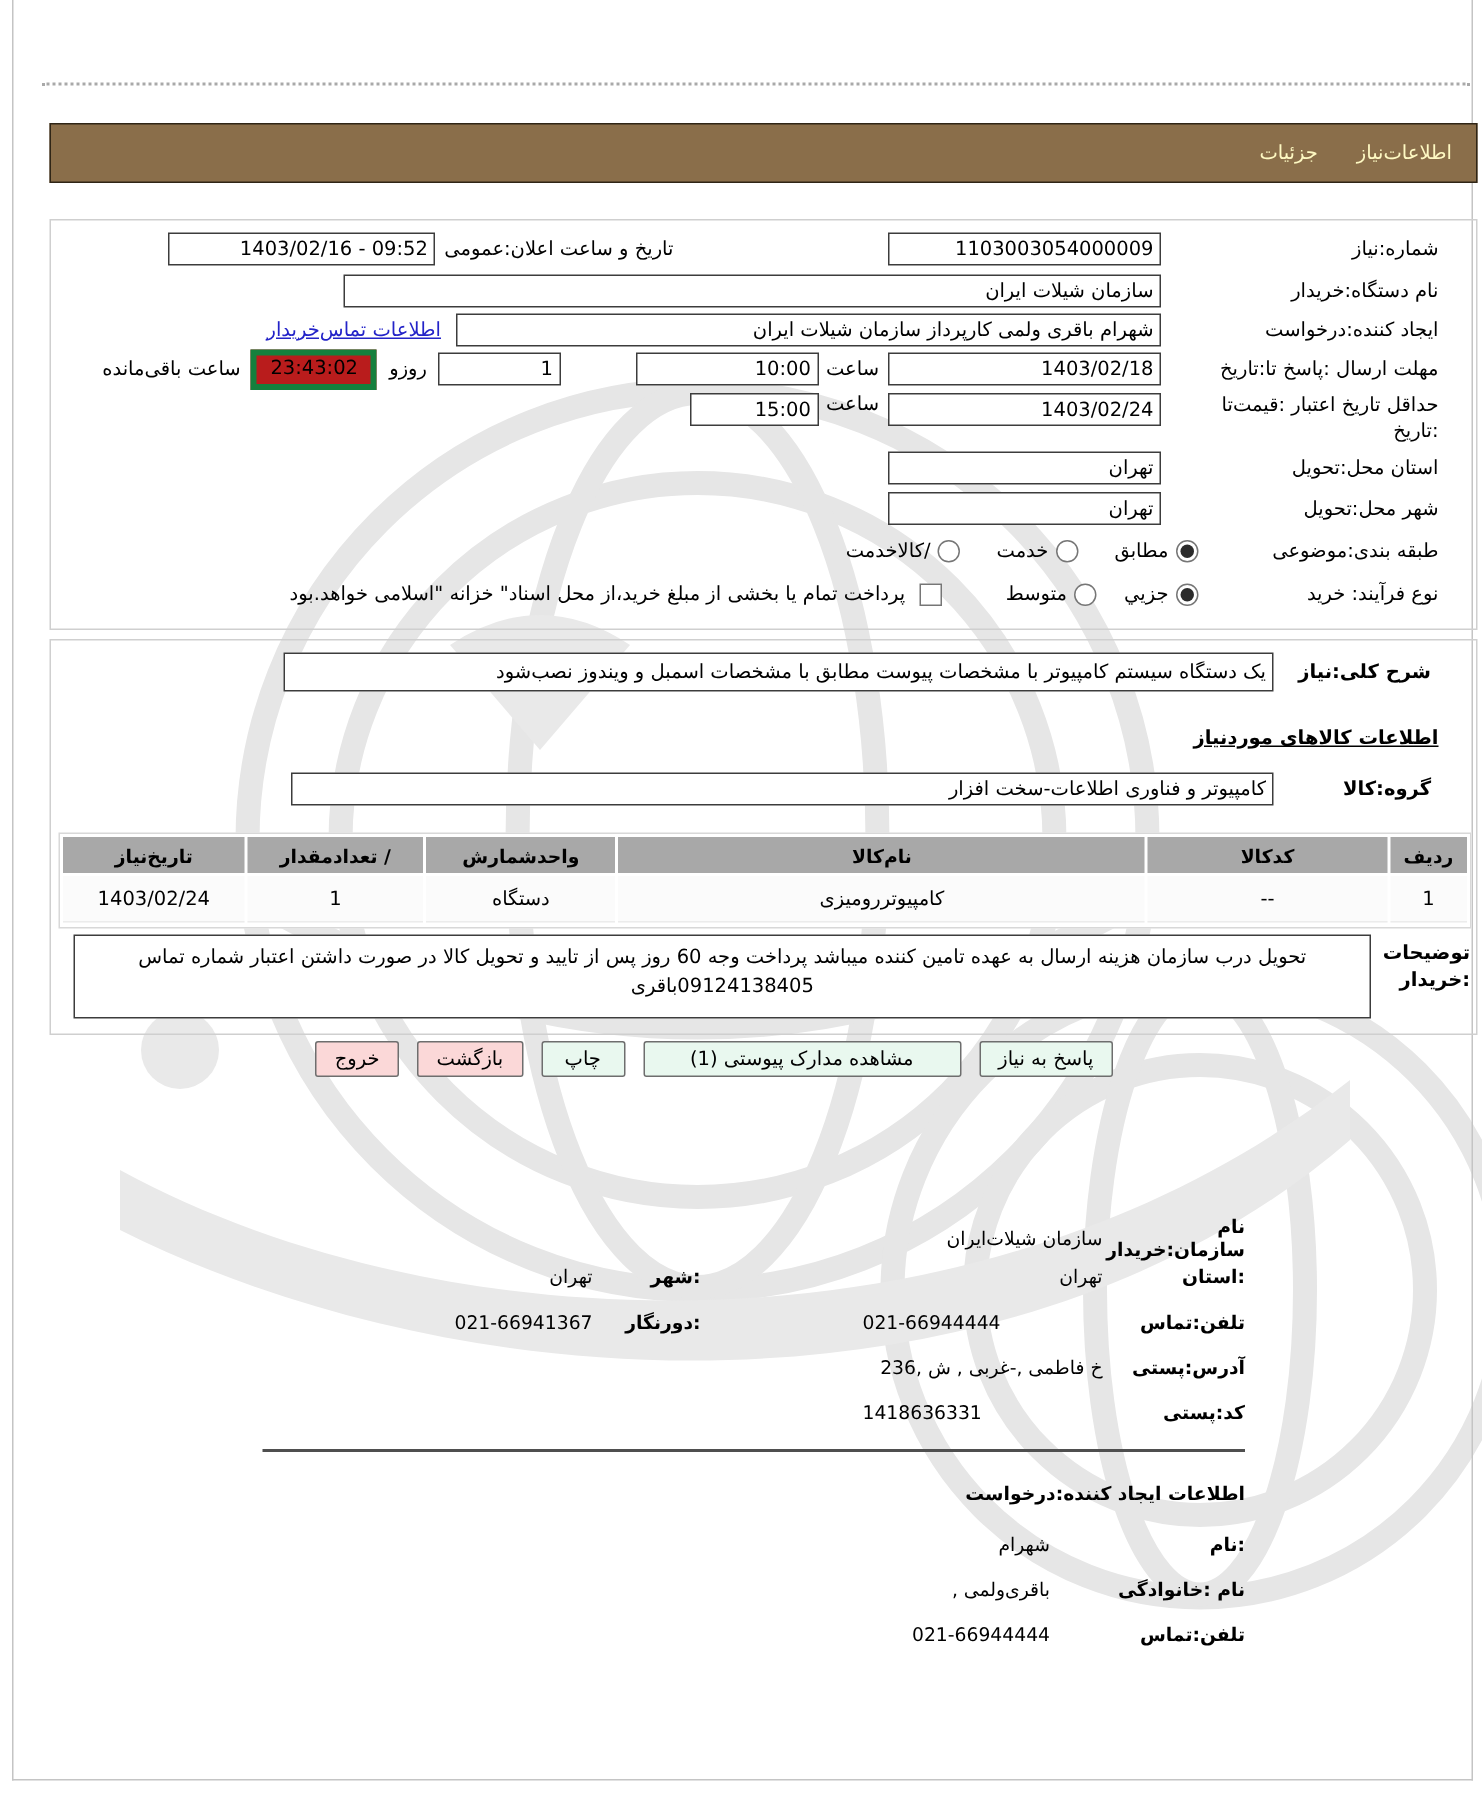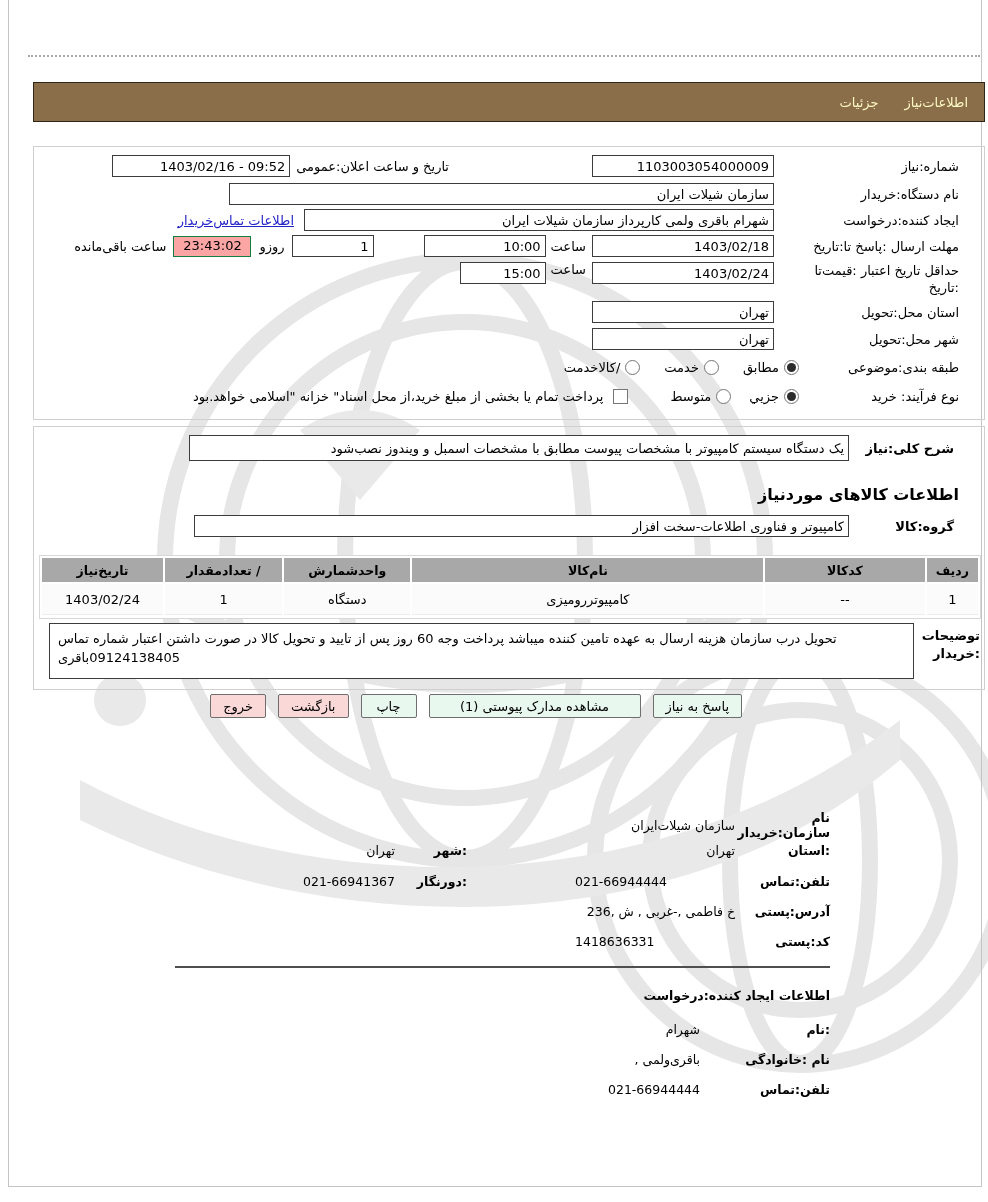--- a/index.html
+++ b/index.html
@@ -17,38 +17,38 @@
   .panel1{top:146px;left:33px;right:3px;height:272px;}
   .panel2{top:426px;left:33px;right:3px;height:262px;}
   .frow{position:absolute;right:25px;left:10px;height:22px;display:flex;align-items:center;z-index:2;}
   .flabel{width:185px;flex:none;font-size:13px;}
   .flabel-sm{width:160px;flex:none;font-size:13px;}
   .pre{white-space:pre-line;line-height:17px;}
   .tbox{height:18px;border:1px solid #3c3c3c;background:#fff;padding:1px 4px;font-size:13px;
         font-family:"DejaVu Sans","Liberation Sans",sans-serif;text-align:right;box-sizing:content-box;}
   input.tbox{outline:none;}
   .link{color:#2323c8;font-size:13px;text-decoration:underline;margin-right:10px;cursor:pointer;white-space:nowrap;}
-  .count{width:70px;height:17px;background:#fca5a5;border:1px solid #15803d;font-size:13px;
+  .count{width:70px;height:17px;background:#b91c1c;border:4px solid #15803d;font-size:13px;
          text-align:center;direction:ltr;margin-right:8px;padding:1px 3px;}
   .lbl{font-size:13px;white-space:nowrap;}
   .opt{display:flex;align-items:center;gap:5px;}
   .radio{width:13px;height:13px;border:1px solid #767676;border-radius:50%;background:#fff;flex:none;position:relative;cursor:pointer;}
   .radio.checked::after{content:"";position:absolute;inset:2px;border-radius:50%;background:#2b2b2b;}
   .checkbox{width:13px;height:13px;border:1px solid #767676;background:#fff;flex:none;cursor:pointer;}
   .bold{font-weight:bold;}
-  .heading{font-size:16px;font-weight:bold;}
+  .heading{font-size:13px;font-weight:bold;text-decoration:underline;}
   .tablewrap{position:absolute;left:5px;right:3px;top:128px;z-index:2;background:#fff;border:1px solid #d8d8d8;}
   .thead{display:flex;gap:2px;background:#fff;padding:2px;}
   .th{background:#a8a8a8;color:#000;font-weight:bold;font-size:12.5px;height:24px;display:flex;align-items:center;justify-content:center;}
   .trow{display:flex;gap:2px;background:#fff;padding:0 2px 3px 2px;}
   .td{background:#fbfbfb;font-size:13px;height:30px;display:flex;align-items:center;justify-content:center;border-bottom:1px solid #ececec;}
   .c1{width:5.5%;}.c2{width:17%;}.c3{width:37.5%;}.c4{width:13.5%;}.c5{width:12.5%;}.c6{flex:1;}
   .noteslabel{position:absolute;right:4px;top:200px;z-index:2;font-size:13px;font-weight:bold;line-height:18px;text-align:right;}
   .notesbox{position:absolute;right:70px;left:15px;top:196px;height:44px;z-index:2;background:#fff;
-            border:1px solid #3c3c3c;padding:5px 8px;font-size:13px;line-height:19px;text-align:left;overflow:hidden;}
+            border:1px solid #3c3c3c;padding:5px 8px;font-size:13px;line-height:19px;text-align:center;overflow:hidden;}
   .btnrow{top:694px;right:246px;display:flex;gap:12px;}
   .btn{height:24px;border:1px solid #6e6e6e;border-radius:2px;font-size:13px;padding:1px 12px;cursor:pointer;
        font-family:"DejaVu Sans","Liberation Sans",sans-serif;display:flex;align-items:center;justify-content:center;box-sizing:border-box;}
   .btn-green{background:#e9f8ef;}
   .btn-pink{background:#fbd8d8;}
   .bar2{top:760px;right:108px;width:728px;height:30px;background:#8a6e4a;border:1px solid #2f2516;
         color:#fbf3e2;font-size:13px;font-weight:bold;display:flex;align-items:center;justify-content:center;box-sizing:border-box;}
   .crow{position:absolute;right:158px;display:flex;align-items:center;font-size:12.5px;z-index:2;}
   .clabel{width:95px;flex:none;font-weight:bold;}
   .cvalue{width:160px;flex:none;}

